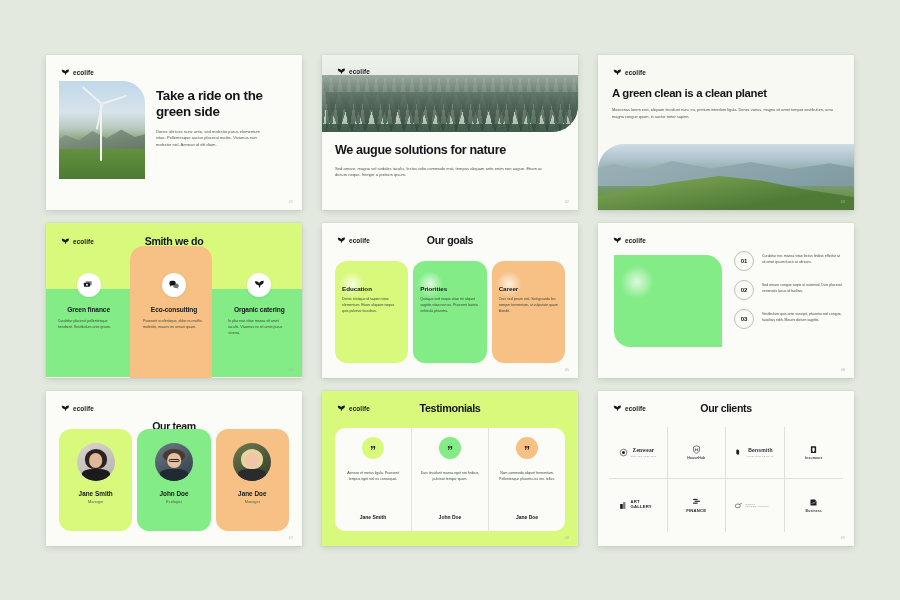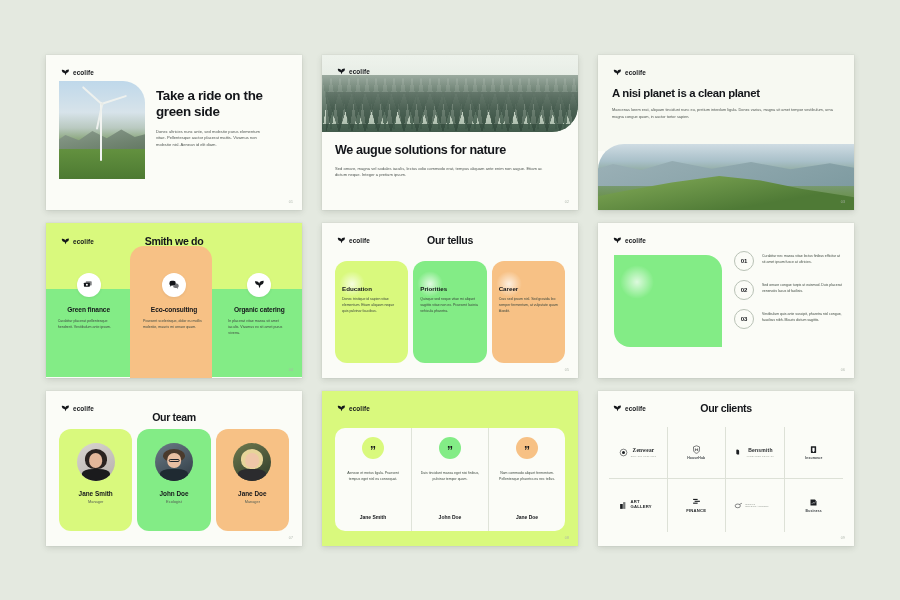--- a/index.html
+++ b/index.html
@@ -148,21 +148,21 @@
                     background: radial-gradient(circle, rgba(255,255,255,.72), rgba(255,255,255,0) 70%); }
   .s6-green h2 { position:relative; margin:22px 0 0 12px; font-size:10.2px; font-weight:700;
                  line-height:1.28; color:#14161a; letter-spacing:-.3px; }
   .s6-list { position:absolute; left:136px; top:28px; right:12px; display:flex; flex-direction:column; gap:9px; }
   .s6-item { display:flex; align-items:flex-start; gap:8px; }
   .s6-num { flex:0 0 auto; width:20px; height:20px; border-radius:50%; border:0.8px solid #b9c2b6;
             display:flex; align-items:center; justify-content:center; font-size:6px; font-weight:700; color:#14161a; }
   .s6-item p { font-size:3.5px; line-height:1.8; color:#3f4a41; padding-top:2px; }
   
   .s7-logo { position:absolute; left:15px; top:13px; }
-  .s7-title { position:absolute; left:0; right:0; top:20px; text-align:center; font-size:10.6px; }
+  .s7-title { position:absolute; left:0; right:0; top:29px; text-align:center; font-size:10.6px; }
   .teamrow { position:absolute; left:13px; right:13px; top:38px; bottom:15px; display:flex; gap:5px; }
   .teamcard { flex:1; border-radius:12px 12px 12px 12px; position:relative; }
   .avatar { position:absolute; left:50%; top:14px; transform:translateX(-50%);
             width:38px; height:38px; border-radius:50%; overflow:hidden; }
   .teamcard h4 { position:absolute; left:0; right:0; top:61px; text-align:center;
                  font-size:6.4px; font-weight:700; color:#14161a; }
   .teamcard span.role { position:absolute; left:0; right:0; top:70px; text-align:center;
                  font-size:3.9px; color:#566055; }
   
   .av-bg { position:absolute; inset:0; }
@@ -264,21 +264,21 @@
 
   <div class="slide">
     <div class="s3-top"></div>
     <div class="logo" style="position:absolute;left:15px;top:13px;z-index:3">
       <svg class="mark" viewBox="0 0 24 24">
         <path d="M2 5c5-1 8 1 9.3 4.6C12.4 6 15 4 21 4c.6 5.2-2 8.6-6.4 9.3L12 19l-2.4-5.6C5.2 12.8 2.4 9.8 2 5z" fill="#14161a"></path>
       </svg>
       <span class="wd">ecolife</span>
     </div>
     <div class="s3-body">
-      <h1 class="ttl">A nisi planet is a clean planet</h1>
+      <h1 class="ttl">A green clean is a clean planet</h1>
       <p class="body-txt">Maecenas lorem erat, aliquam tincidunt nunc eu, pretium interdum ligula. Donec varius, magna sit amet tempor vestibulum, urna magna congue quam, in auctor tortor sapien.</p>
     </div>
     <div class="s3-photo">
       <div class="far"></div>
         <div class="near"></div>
     </div>
     <div class="pg">03</div>
   </div>
 
   <div class="slide s4">
@@ -327,21 +327,21 @@
     <div class="pg">04</div>
   </div>
 
   <div class="slide">
     <div class="logo s5-logo">
       <svg class="mark" viewBox="0 0 24 24">
         <path d="M2 5c5-1 8 1 9.3 4.6C12.4 6 15 4 21 4c.6 5.2-2 8.6-6.4 9.3L12 19l-2.4-5.6C5.2 12.8 2.4 9.8 2 5z" fill="#14161a"></path>
       </svg>
       <span class="wd">ecolife</span>
     </div>
-    <div class="s5-title ttl">Our tellus</div>
+    <div class="s5-title ttl">Our goals</div>
     <div class="goalrow">
       <div class="goalcard" style="background:#d9f97d">
         <div class="glow"></div>
         <h3>Education</h3>
         <p>Donec tristique id sapien vitae elementum. Etiam aliquam neque quis pulvinar faucibus.</p>
       </div>
       <div class="goalcard" style="background:#83ec86">
         <div class="glow"></div>
         <h3>Priorities</h3>
         <p>Quisque sed neque vitae mi aliquet sagittis vitae non ex. Praesent lacinia vehicula pharetra.</p>
@@ -426,20 +426,21 @@
     <div class="pg">07</div>
   </div>
 
   <div class="slide s8">
     <div class="logo s8-logo">
       <svg class="mark" viewBox="0 0 24 24">
         <path d="M2 5c5-1 8 1 9.3 4.6C12.4 6 15 4 21 4c.6 5.2-2 8.6-6.4 9.3L12 19l-2.4-5.6C5.2 12.8 2.4 9.8 2 5z" fill="#14161a"></path>
       </svg>
       <span class="wd">ecolife</span>
     </div>
+    <div class="s8-title ttl">Testimonials</div>
     <div class="s8-card">
       <div class="t-col">
         <div class="t-quote" style="background:#d9f97d">”</div>
         <p>Aenean et metus ligula. Praesent tempus eget nisl eu consequat.</p>
         <div class="t-name">Jane Smith</div>
       </div>
       <div class="t-col">
         <div class="t-quote" style="background:#83ec86">”</div>
         <p>Duis tincidunt massa eget nisi finibus, pulvinar tempor quam.</p>
         <div class="t-name">John Doe</div>

